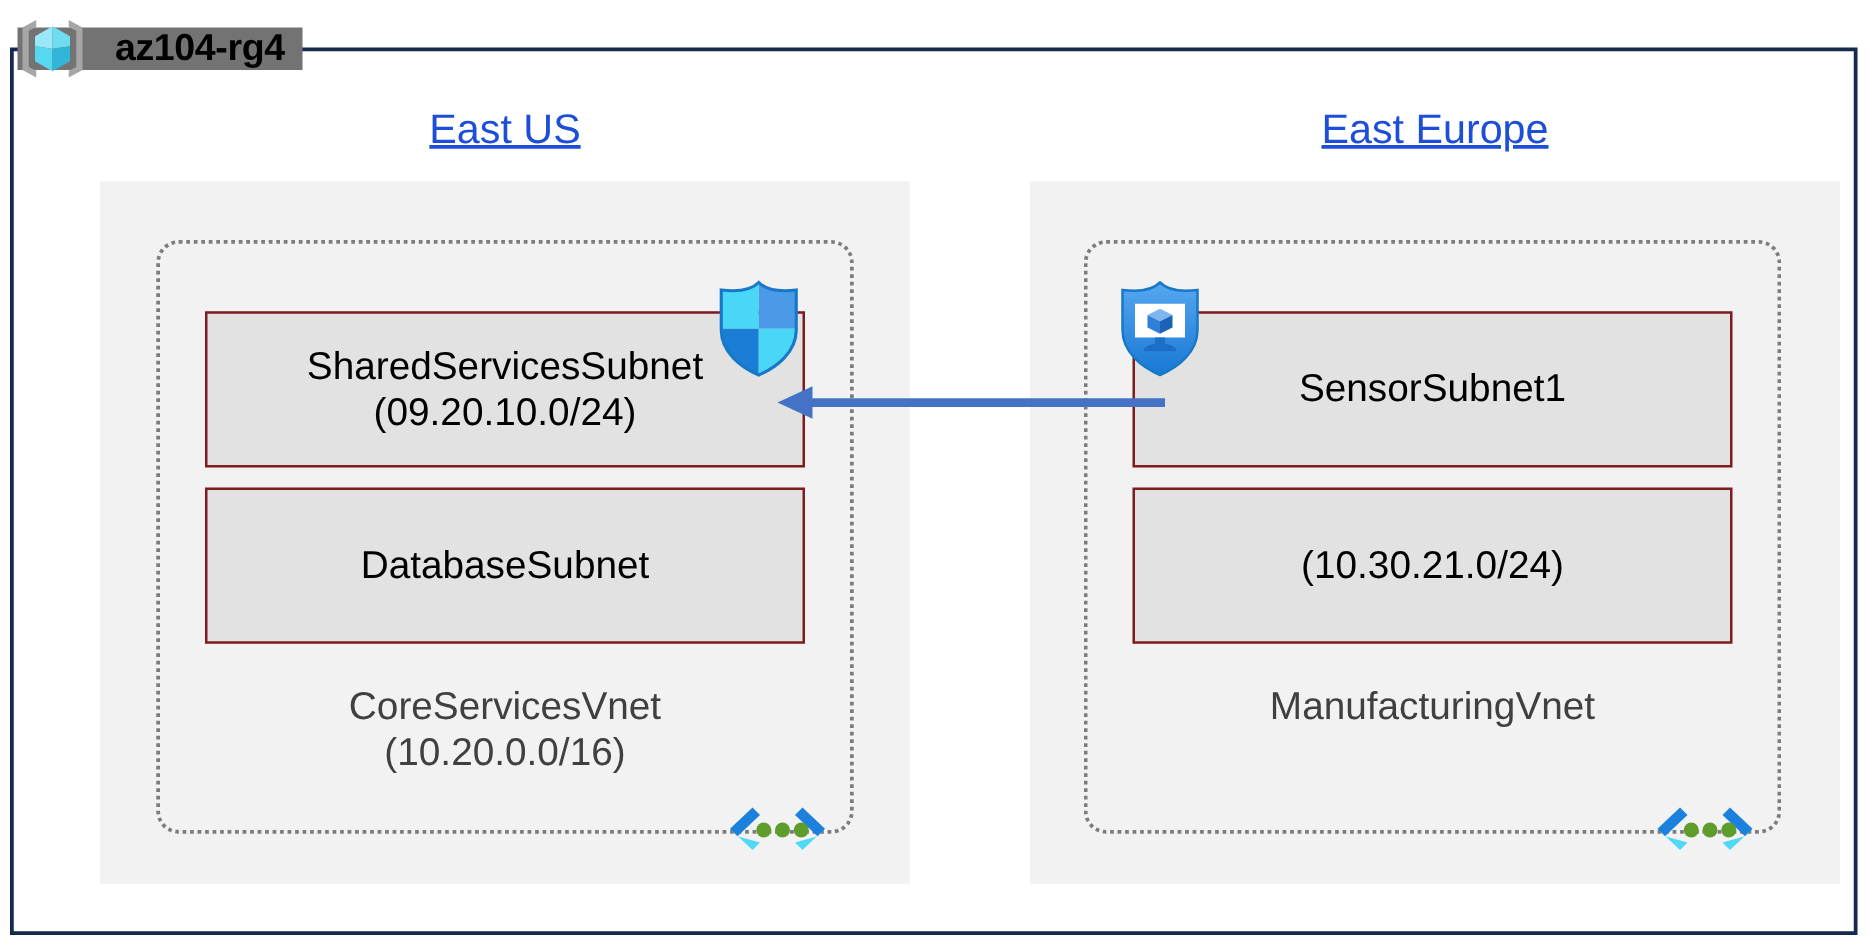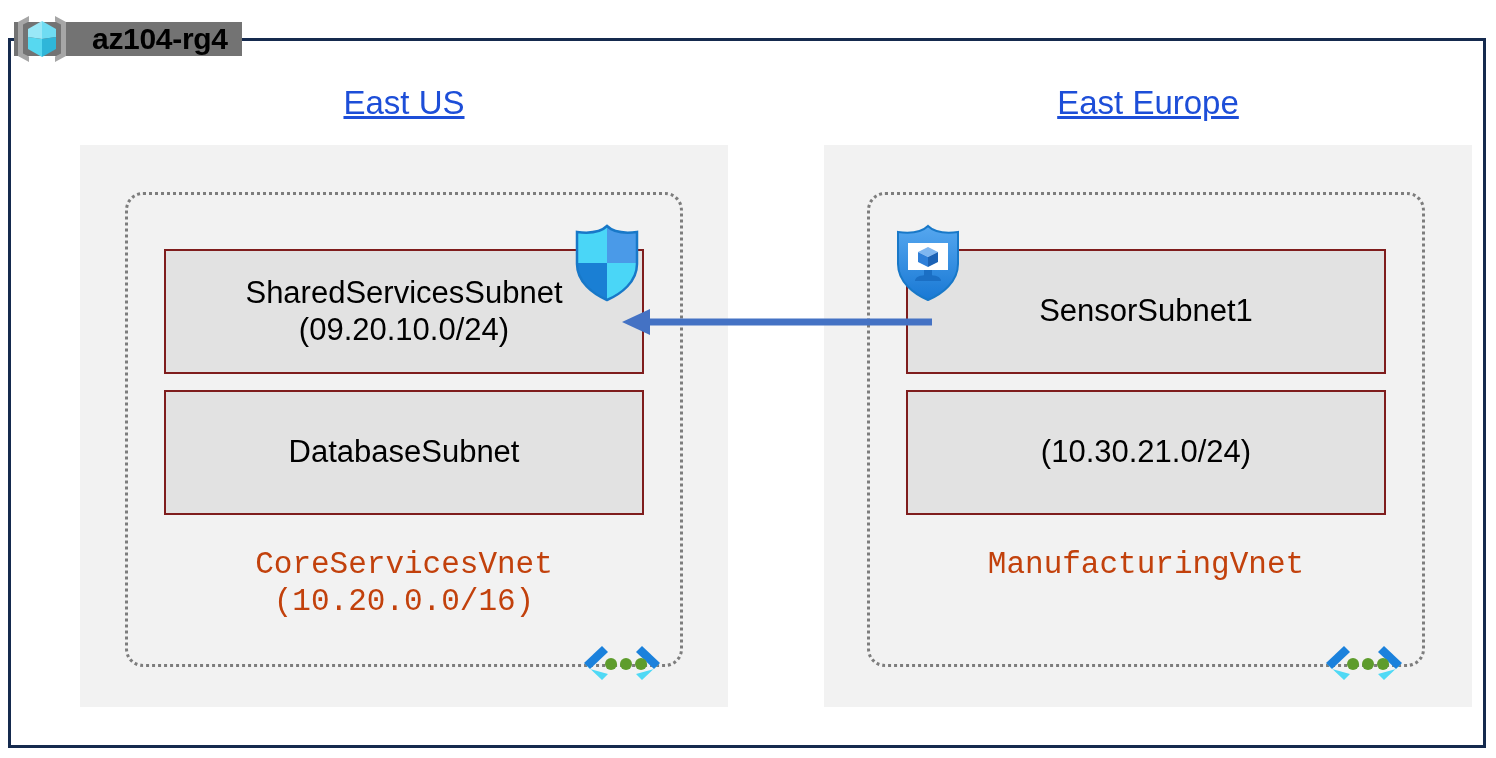--- a/index.html
+++ b/index.html
@@ -118,23 +118,22 @@
   .vnet-caption {
     position: absolute;
     left: 0;
     right: 0;
     top: 352px;
     text-align: center;
     line-height: 1.18;
   }
   .vnet-caption .vnet-line {
     font-size: 31px;
-    color: #c2410c;
-    white-space: nowrap;
-    font-family: Liberation Mono, monospace;
+    color: #404040;
+    white-space: nowrap;
   }
 
   
   .vnet-corner-icon {
     position: absolute;
     right: 16px;
     bottom: -22px;
     width: 84px;
     height: 46px;
   }

